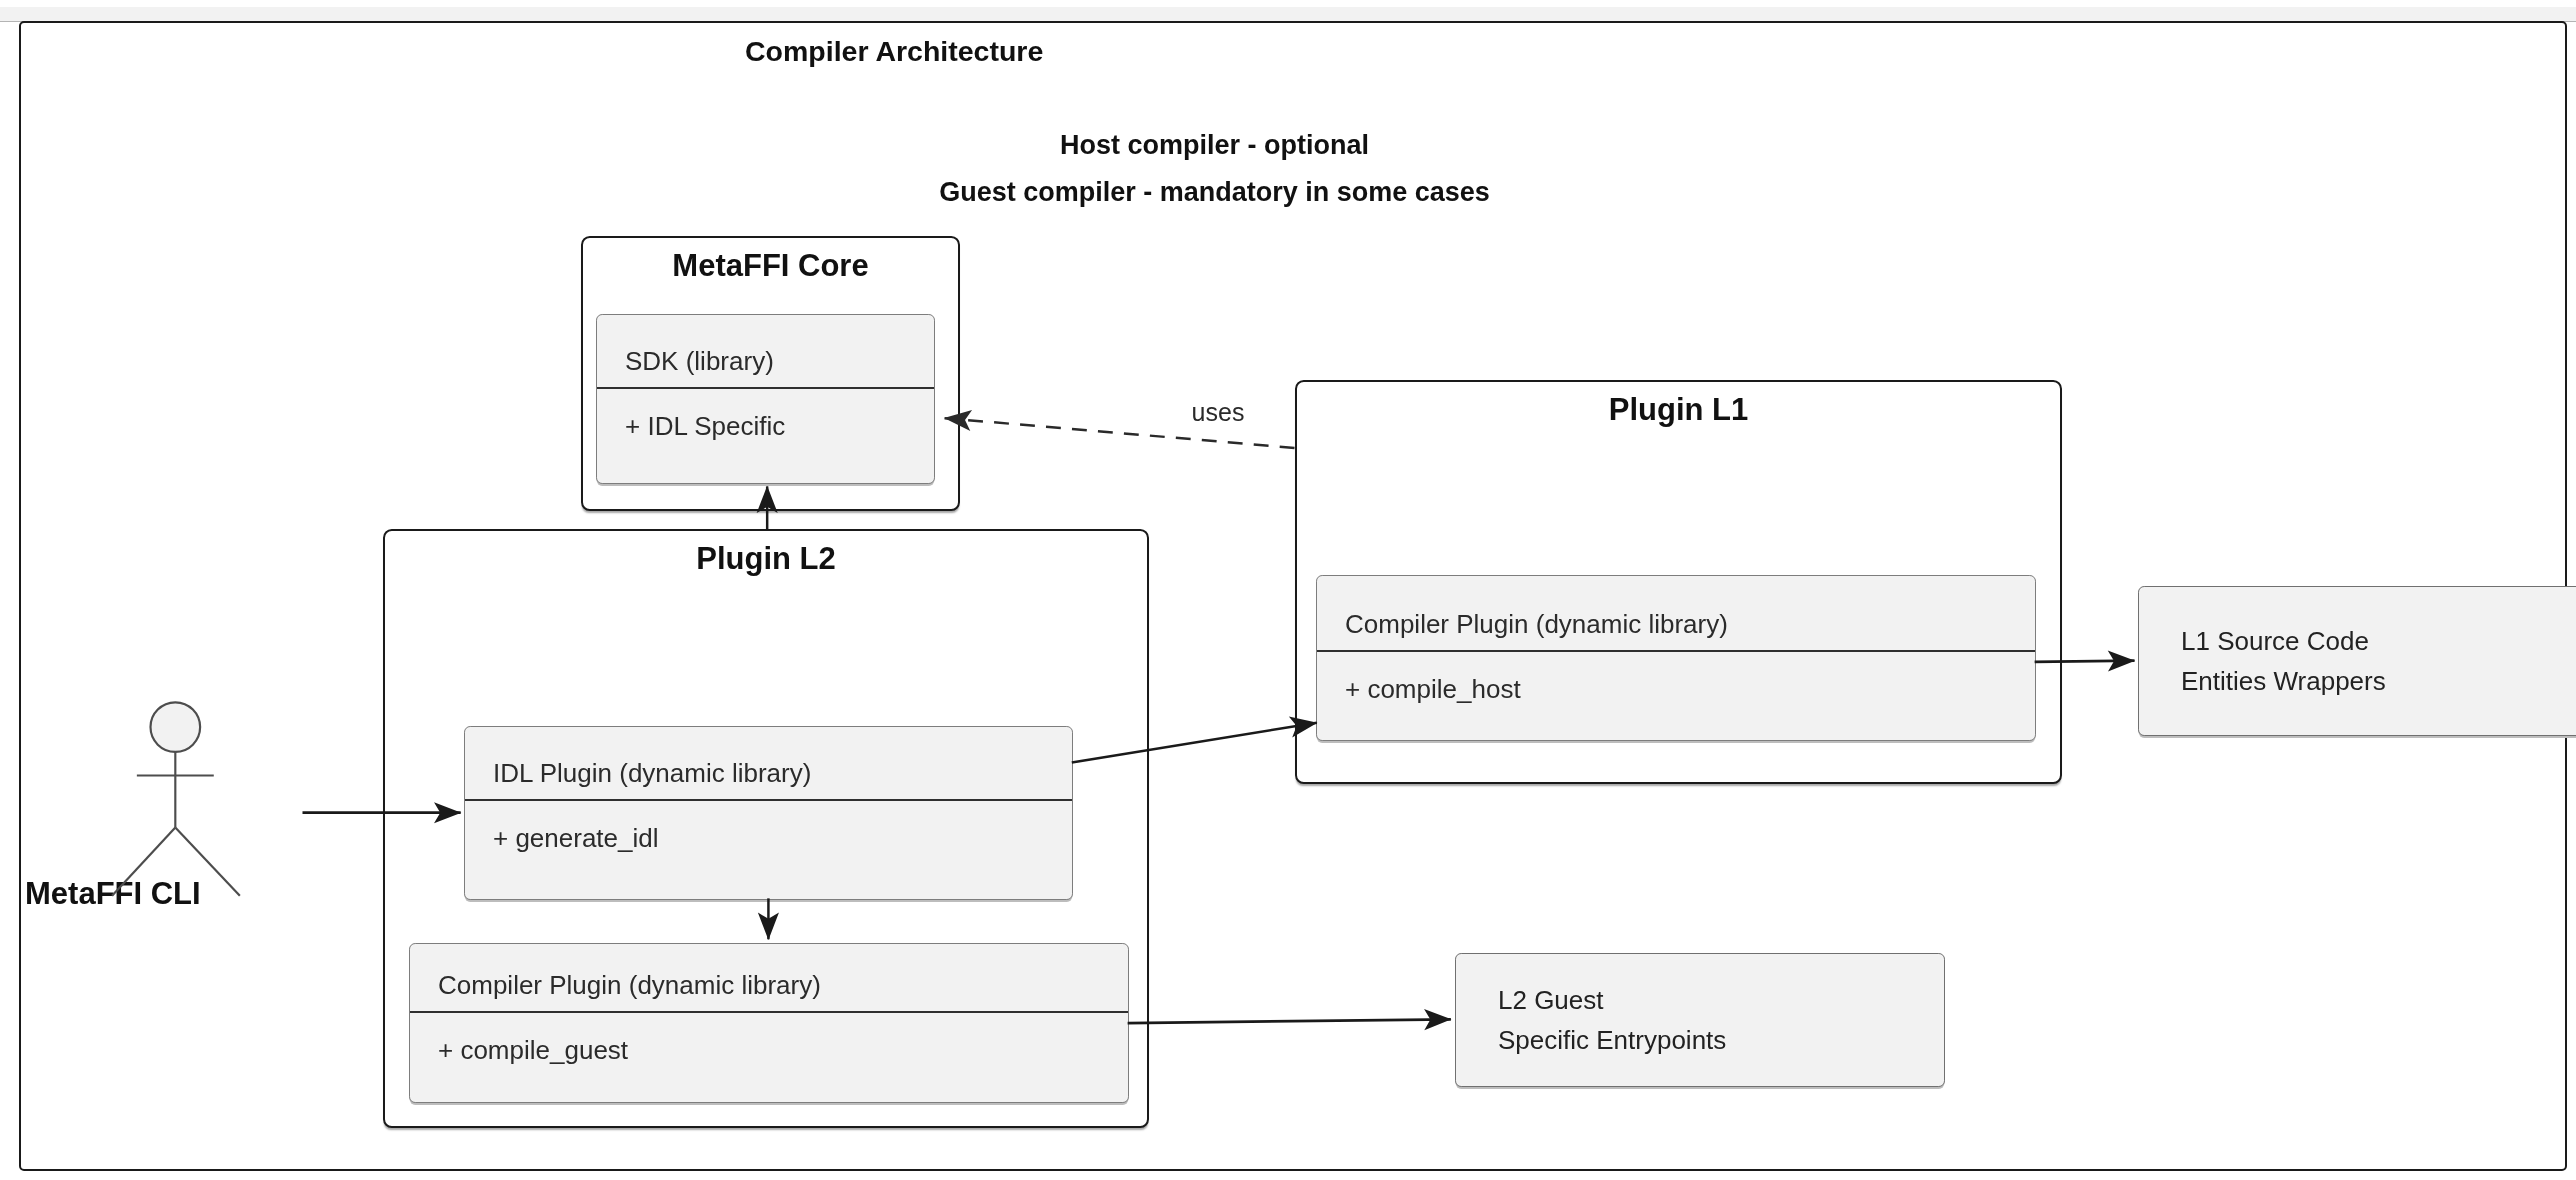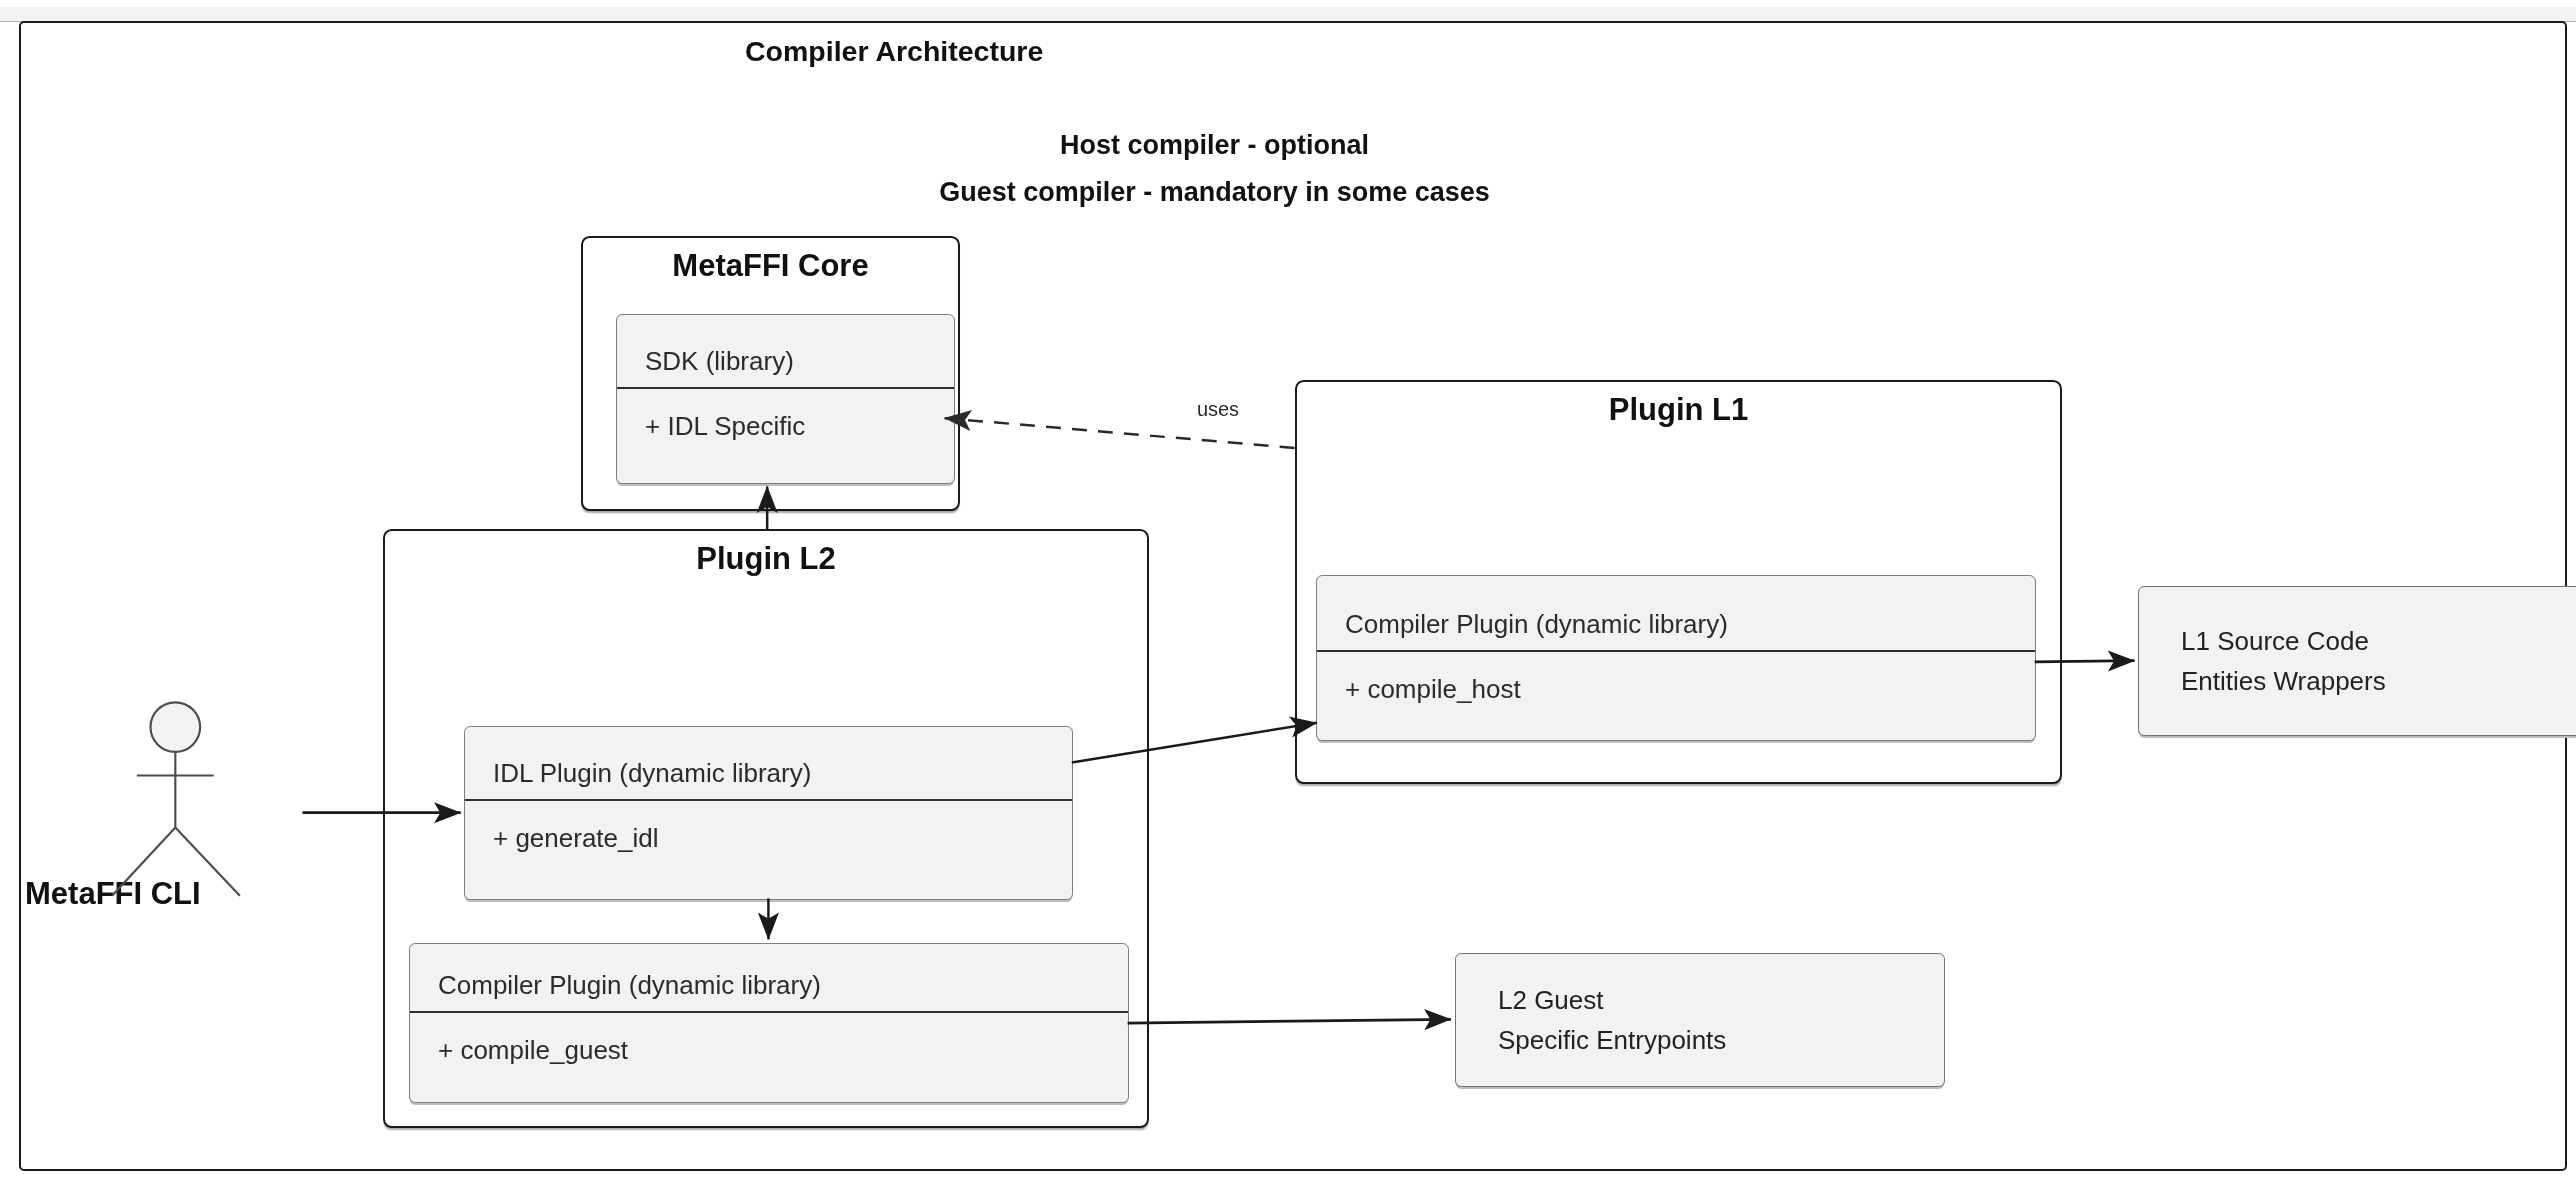--- a/index.html
+++ b/index.html
@@ -69,21 +69,21 @@
     position: absolute; background: #f2f2f2;
     border: 1.9px solid #707070; border-radius: 6.2px;
     box-shadow: 0 2.5px 0 -0.6px #bdbdbd;
     z-index: 3; font-size: 26px; color: #222;
     display: flex; flex-direction: column; justify-content: center;
     padding-left: 42px; line-height: 40px; white-space: nowrap;
   }
 
   .uses-label {
     position: absolute; left: 1156px; top: 398px; width: 124px;
-    text-align: center; font-size: 20px; color: #2a2a2a; z-index: 4;
+    text-align: center; font-size: 25px; color: #2a2a2a; z-index: 4;
   }
   .actor-label {
     position: absolute; left: 25px; top: 876px; width: 248px;
     text-align: left; font-size: 31px; font-weight: bold; color: #111;
     z-index: 4; white-space: nowrap;
   }
 
   #edges { position: absolute; left: 0; top: 0; z-index: 5; pointer-events: none; }
 </style>
 </head>
@@ -98,21 +98,21 @@
   <div class="headline">Compiler Architecture</div>
 
   <div class="subtitle">
     <div>Host compiler - optional</div>
     <div>Guest compiler - mandatory in some cases</div>
   </div>
 
   <div class="group" style="left:581px; top:236px; width:375px; height:271px;">
     <div class="gtitle">MetaFFI Core</div>
   </div>
-  <div class="cls" style="left:616px; top:314px; width:337px; height:168px;">
+  <div class="cls" style="left:596px; top:314px; width:337px; height:168px;">
     <div class="hdr" style="height:74px;">SDK (library)</div>
     <div class="mem">+ IDL Specific</div>
   </div>
 
   <div class="group" style="left:383px; top:529px; width:762px; height:595px;">
     <div class="gtitle">Plugin L2</div>
   </div>
   <div class="cls" style="left:464px; top:726px; width:607px; height:172px;">
     <div class="hdr" style="height:74px;">IDL Plugin (dynamic library)</div>
     <div class="mem">+ generate_idl</div>

